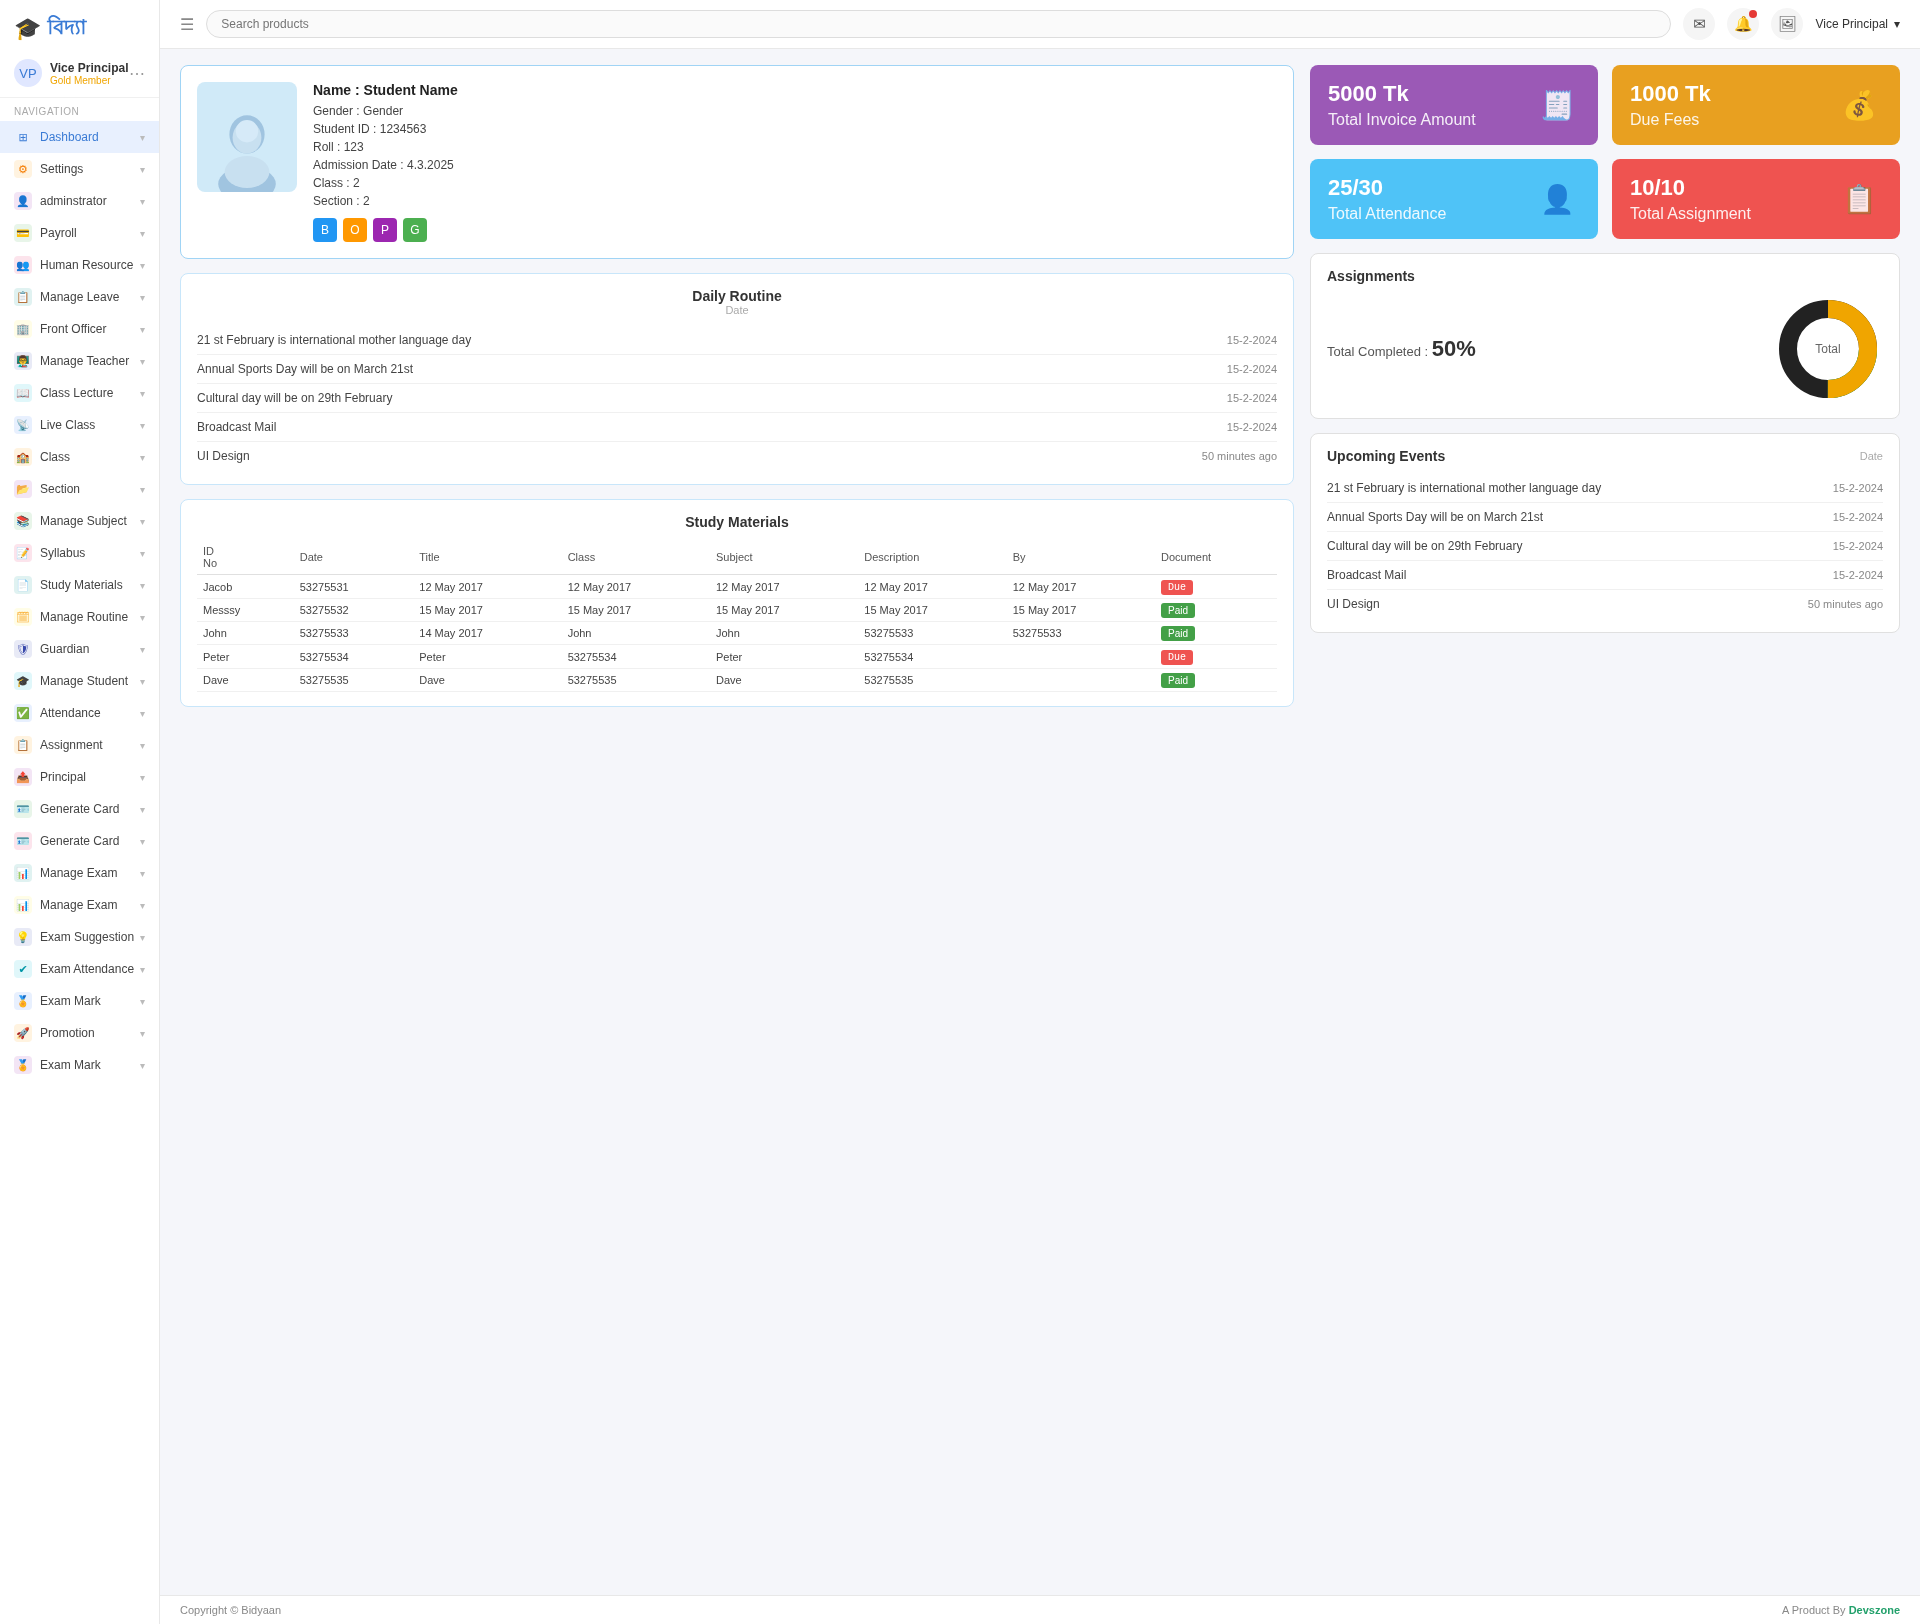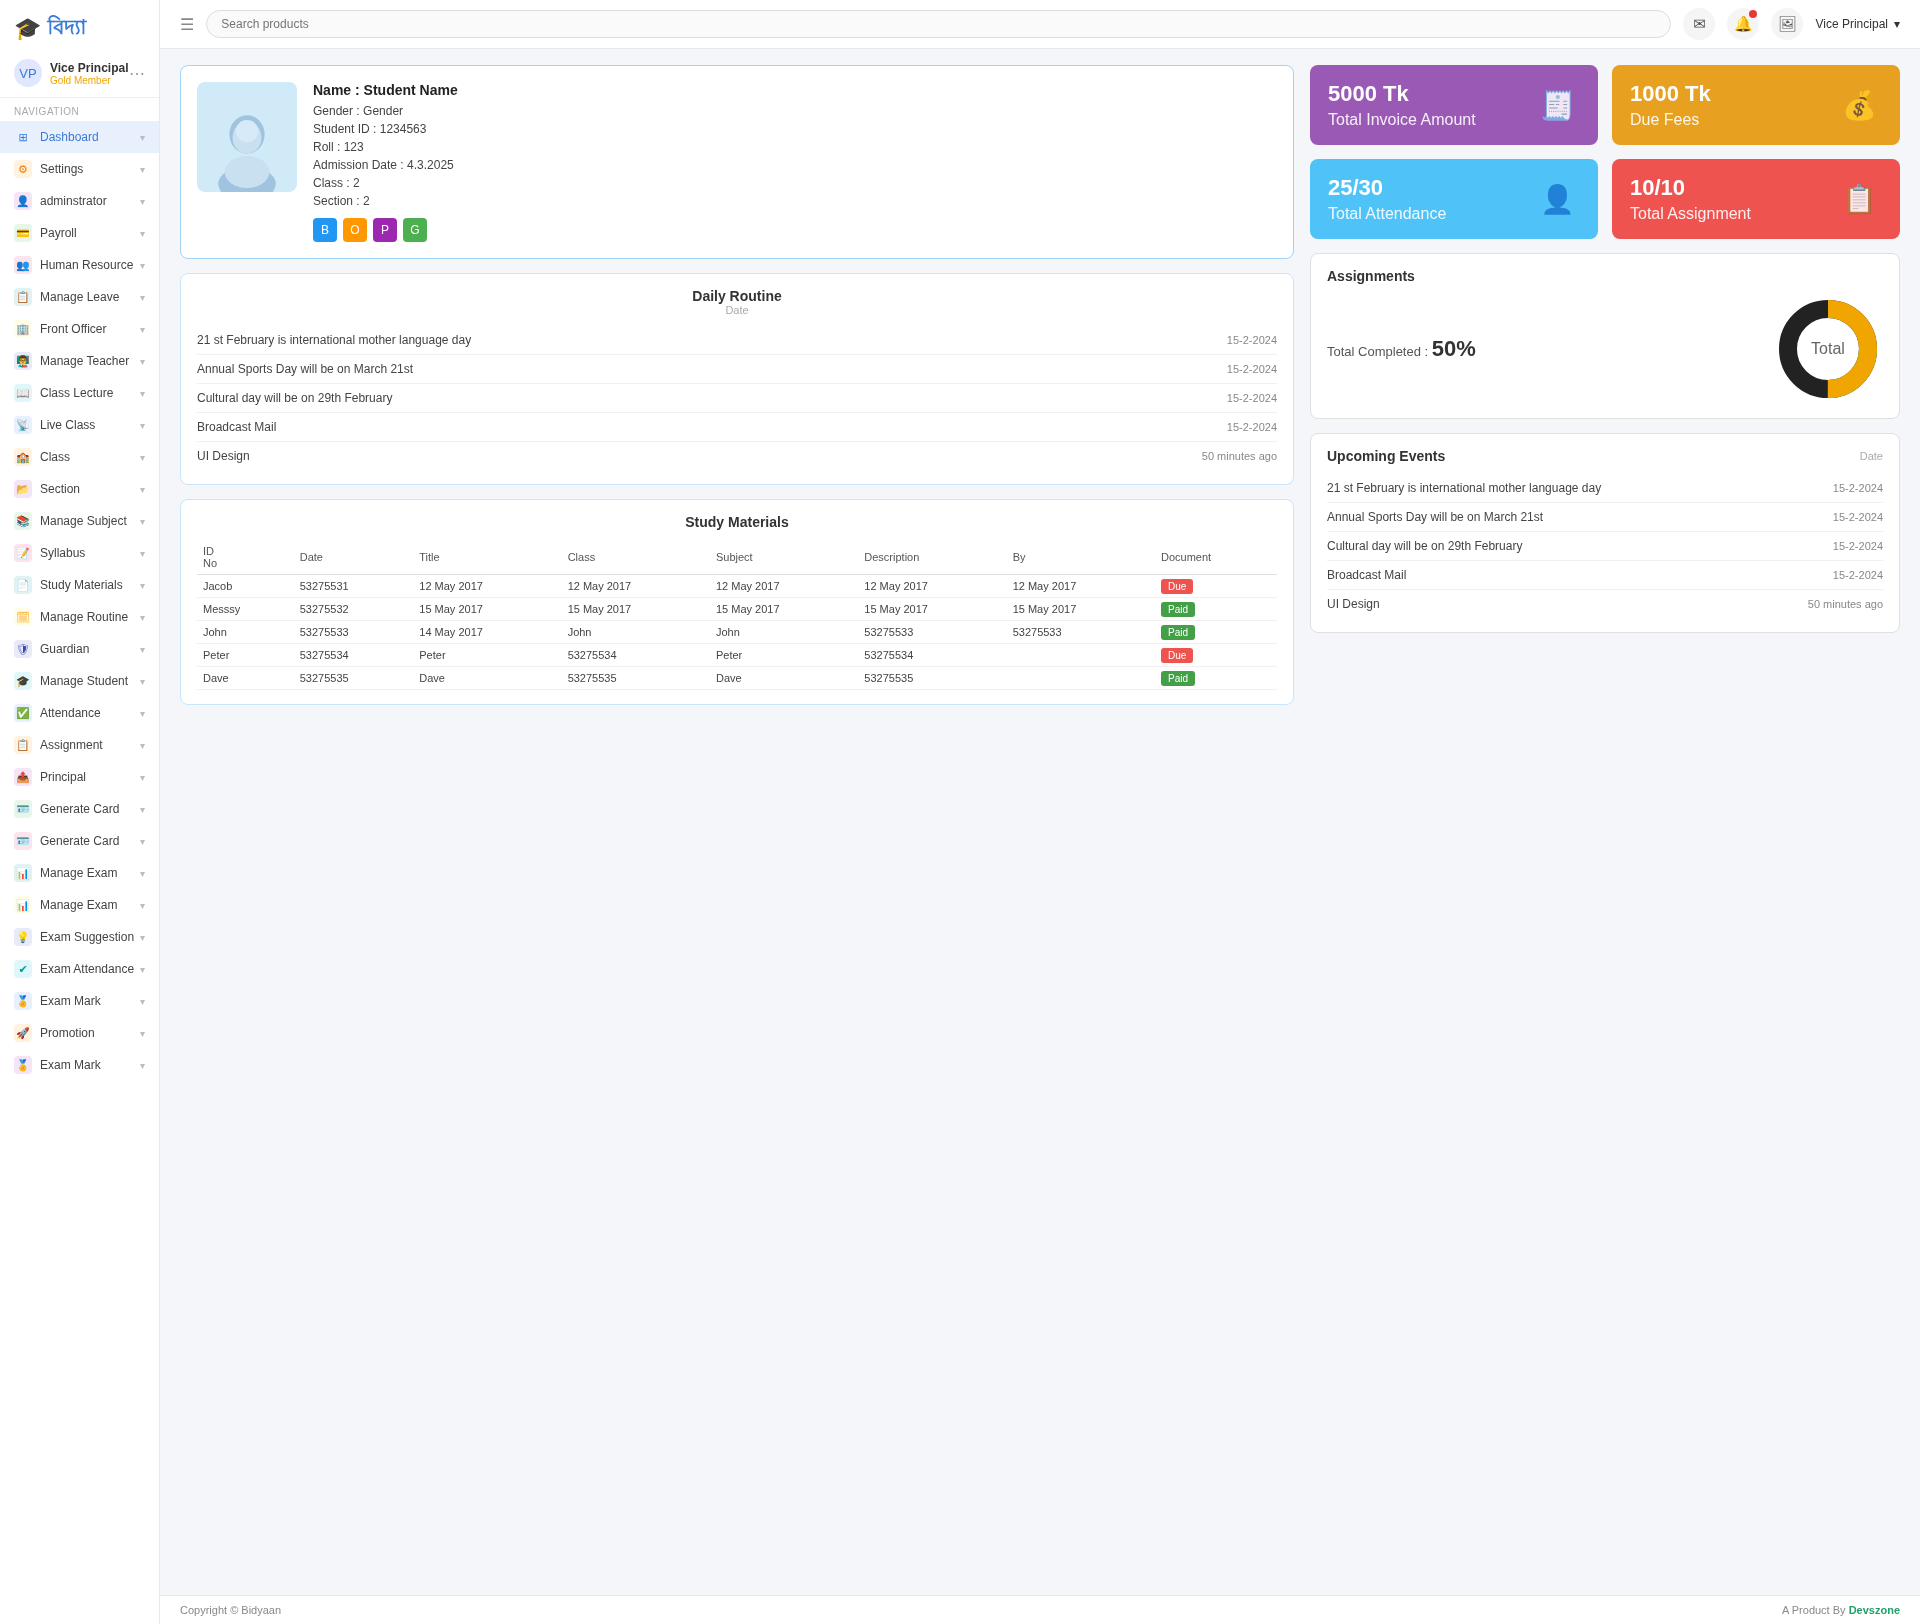--- a/index.html
+++ b/index.html
@@ -204,21 +204,21 @@
     .materials-table {
       width: 100%; border-collapse: collapse; font-size: 11px;
     }
     .materials-table th {
       text-align: left; color: #555; font-weight: 400;
       padding: 5px 6px; border-bottom: 1.5px solid #e0e0e0;
     }
     .materials-table td {
       padding: 5px 6px; border-bottom: 1px solid #f0f0f0; color: #444;
     }
-    .badge-due { background: #ef5350; color: #fff; padding: 2px 7px; border-radius: 3px; font-size: 10px; }
+    .badge-due { background: #ef5350; color: #fff; padding: 2px 7px; border-radius: 3px; font-size: 10px; font-family: Liberation Mono, monospace; }
     .badge-paid { background: #43a047; color: #fff; padding: 2px 7px; border-radius: 3px; font-size: 10px; }
 
     
     .assignments-card, .events-card {
       background: #fff;
       border: 1.5px solid #e0e0e0;
       border-radius: 8px;
       padding: 14px 16px;
     }
     .assignments-inner {
@@ -228,21 +228,21 @@
     .assignments-title { font-size: 14px; font-weight: 600; color: #333; margin-bottom: 10px; }
     .assignments-completed { font-size: 13px; color: #555; }
     .assignments-pct { font-size: 22px; font-weight: 700; color: #333; }
 
     
     .donut-wrap {
       position: relative; width: 110px; height: 110px;
     }
     .donut-center {
       position: absolute; top: 50%; left: 50%; transform: translate(-50%, -50%);
-      font-size: 16px; color: #666; text-align: center;
+      font-size: 12px; color: #666; text-align: center;
     }
 
     
     .events-header {
       display: flex; justify-content: space-between; align-items: center; margin-bottom: 10px;
     }
     .events-title { font-size: 14px; font-weight: 600; color: #333; }
     .events-date-label { font-size: 11px; color: #aaa; }
     .event-row {
       display: flex; justify-content: space-between; align-items: center;

